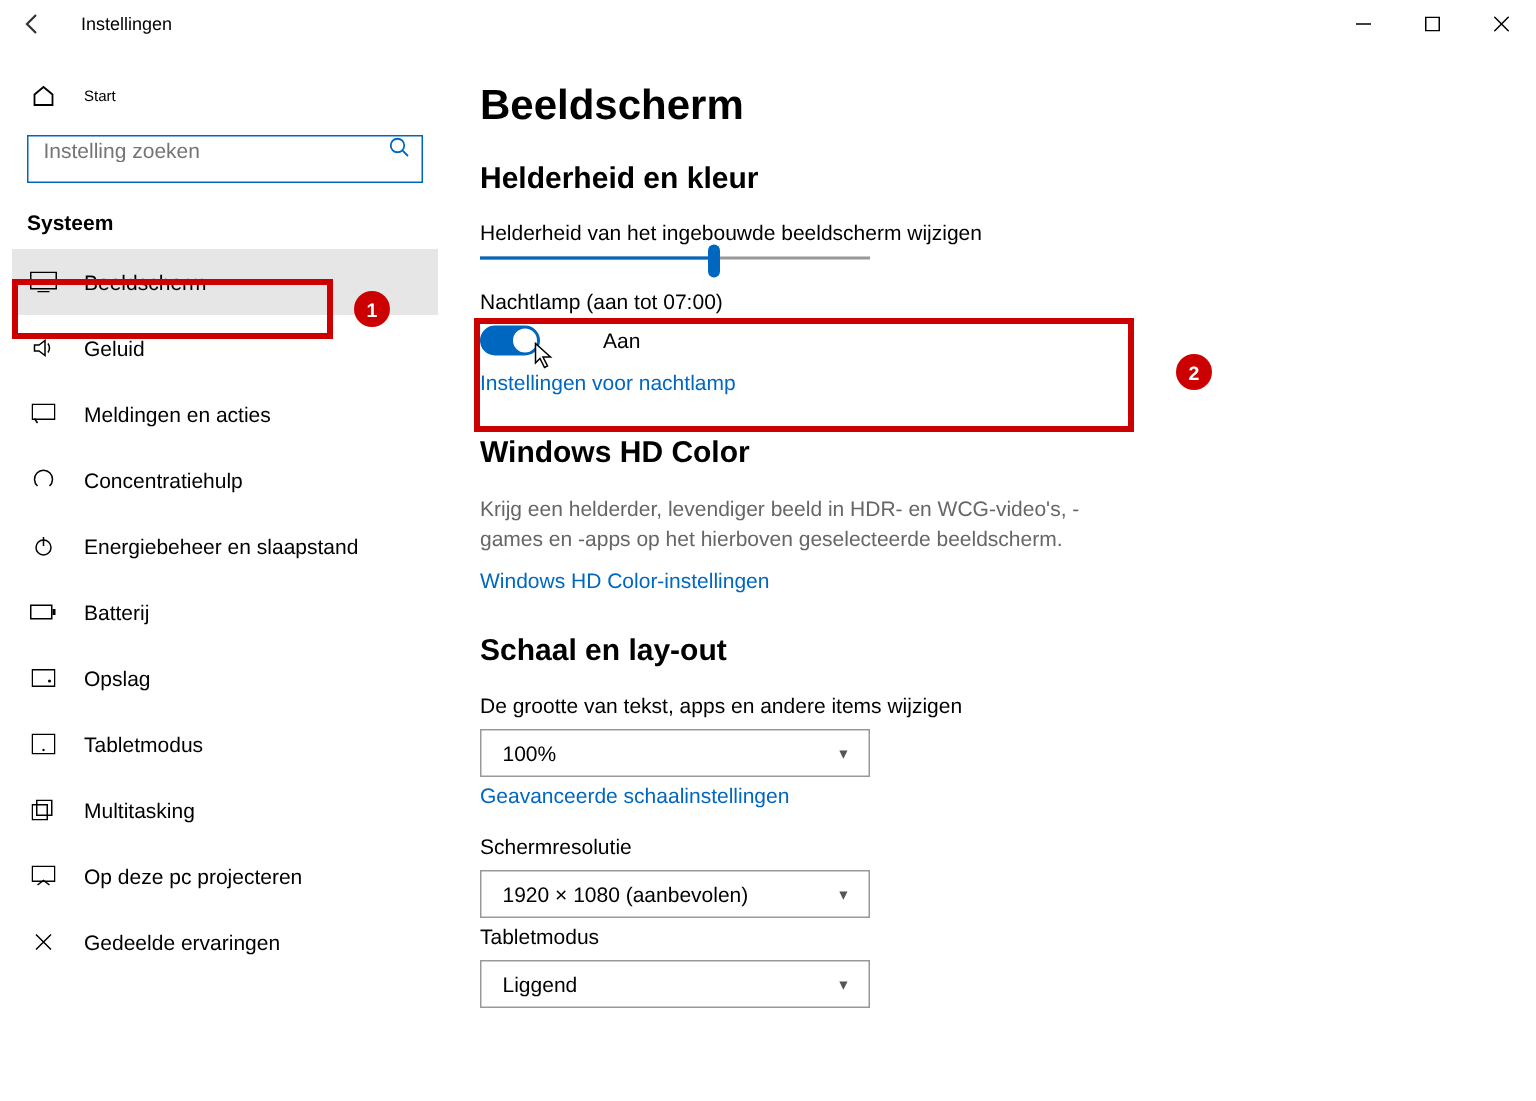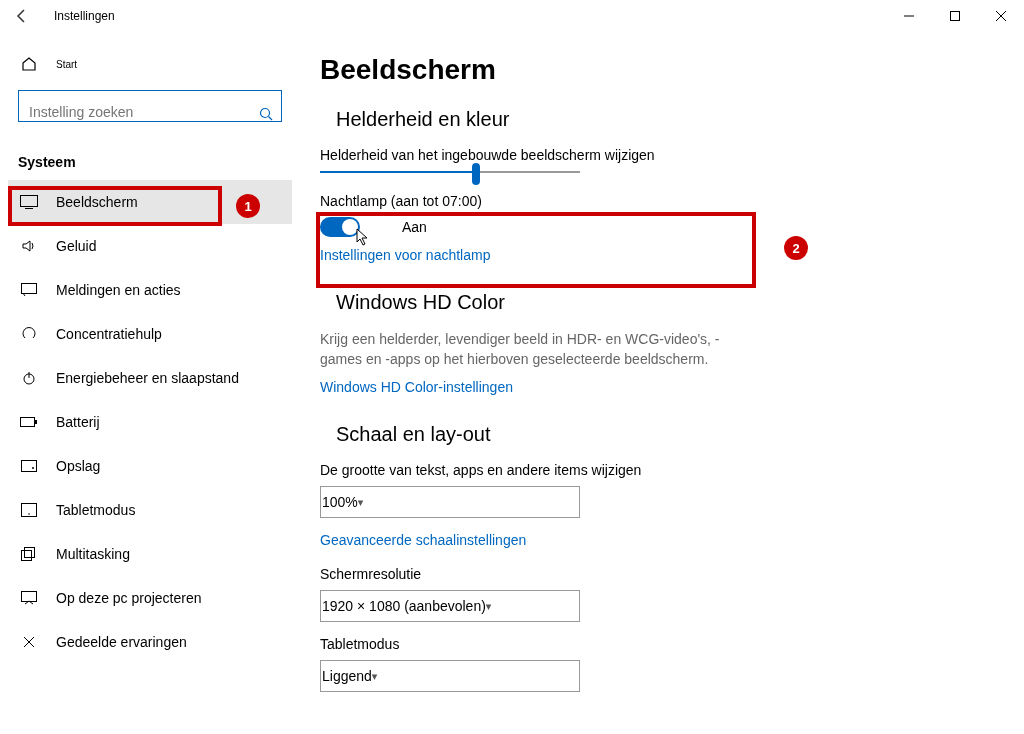--- a/index.html
+++ b/index.html
@@ -6,46 +6,46 @@
   html, body { margin: 0; padding: 0; width: 1024px; height: 734px; background: #fff; color: #000; overflow: hidden; }
   .titlebar { height: 32px; display: flex; align-items: center; padding-left: 10px; }
   .titlebar .back { width: 24px; display:flex; align-items:center; justify-content:center; font-size:16px; color:#333; }
   .titlebar .title { font-size: 12px; padding-left: 20px; }
   .winbtns { margin-left:auto; display:flex; }
   .winbtn { width:46px; height:32px; display:flex; align-items:center; justify-content:center; font-size:12px; }
   .content { display:flex; height: calc(734px - 32px); }
   .sidebar { width: 300px; padding: 12px 8px 0 8px; }
   .home-row { display:flex; align-items:center; height:40px; padding:0 10px; font-size:10px; }
   .home-row .icon { width:22px; display:flex; align-items:center; justify-content:center; margin-right:16px; }
-  .searchbox { margin: 6px 10px 28px 10px; height:32px; border:1px solid #0067c0; display:flex; align-items:flex-end; padding:0 8px; }
+  .searchbox { margin: 6px 10px 14px 10px; height:32px; border:1px solid #0067c0; display:flex; align-items:flex-start; padding:0 8px; }
   .searchbox input { flex:1; border:none; outline:none; font-size:14px; background:transparent; }
   .searchbox .sicon { color:#0067c0; font-size:14px; }
   .category { font-weight:600; font-size:14px; padding:4px 10px 10px 10px; }
   .navitem { display:flex; align-items:center; height:44px; padding:0 10px; font-size:14px; position:relative; }
   .navitem .icon { width:22px; display:flex; align-items:center; justify-content:center; margin-right:16px; font-size:16px; }
   .navitem.selected { background:#e6e6e6; }
   .marker1 { position:absolute; left:8px; top:186px; width:214px; height:40px; border:4px solid #cc0000; pointer-events:none; }
   .badge { position:absolute; width:24px; height:24px; border-radius:50%; background:#cc0000; color:#fff; display:flex; align-items:center; justify-content:center; font-size:13px; font-weight:600; }
   .badge1 { left:236px; top:194px; }
   .main { flex:1; padding: 8px 40px 20px 20px; overflow:hidden; position:relative; }
   h1 { font-size:28px; font-weight:600; margin:14px 0 22px 0; }
-  h2 { font-size:20px; font-weight:400; margin:0 0 16px 16px; }
+  h2 { font-size:20px; font-weight:700; margin:0 0 16px 0; }
   .lbl { font-size:14px; margin-bottom:8px; }
   .slider-track { width:260px; height:2px; background:#999; position:relative; margin:4px 0 20px 0; }
   .slider-fill { position:absolute; left:0; top:0; height:2px; width:60%; background:#0067c0; }
   .slider-thumb { position:absolute; top:-8px; left:60%; width:8px; height:22px; background:#0067c0; border-radius:4px; margin-left:-4px; }
   .toggle { display:flex; align-items:center; margin:6px 0 10px 0; }
   .toggle-pill { width:40px; height:20px; border-radius:10px; background:#0067c0; position:relative; margin-right:10px; }
   .toggle-knob { position:absolute; right:2px; top:2px; width:16px; height:16px; border-radius:50%; background:#fff; }
   .cursor { position:absolute; left:356px; top:228px; font-size:16px; pointer-events:none; color:#000;}
   .link { color:#0067c0; font-size:14px; }
   .marker2 { position:absolute; left:316px; top:212px; width:440px; height:76px; border:4px solid #cc0000; pointer-events:none; }
   .badge2 { left:784px; top:236px; }
   .desc { font-size:14px; color:#666; max-width:440px; margin-bottom:10px; line-height:1.4; }
-  .dropdown { width:260px; height:32px; border:1px solid #999; display:flex; align-items:center; padding:0 1px; font-size:14px; margin-bottom:14px; }
+  .dropdown { width:260px; height:32px; border:1px solid #999; display:flex; align-items:center; padding:0 14px; font-size:14px; margin-bottom:4px; justify-content:space-between; }
   .dropdown .chev { font-size:11px; color:#555; }
   .section { margin-top:28px; }
   svg { display:block; }
 </style>
 </head>
 <body>
 
 <div class="titlebar">
   <div class="back">
     <svg width="14" height="14" viewBox="0 0 14 14">

